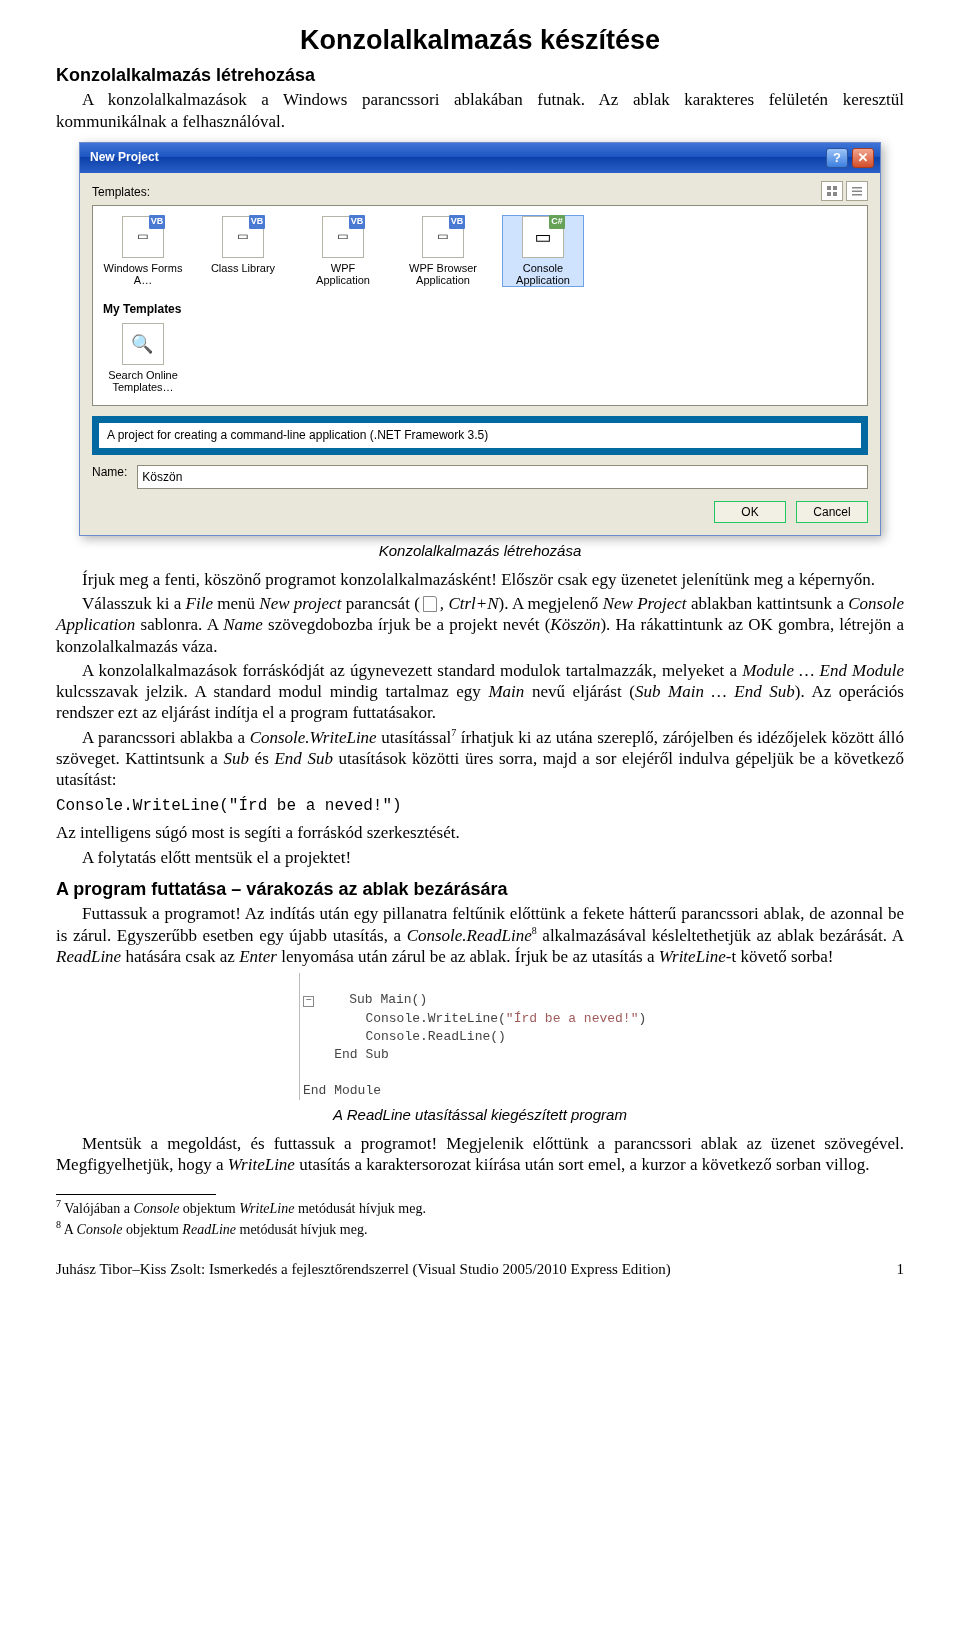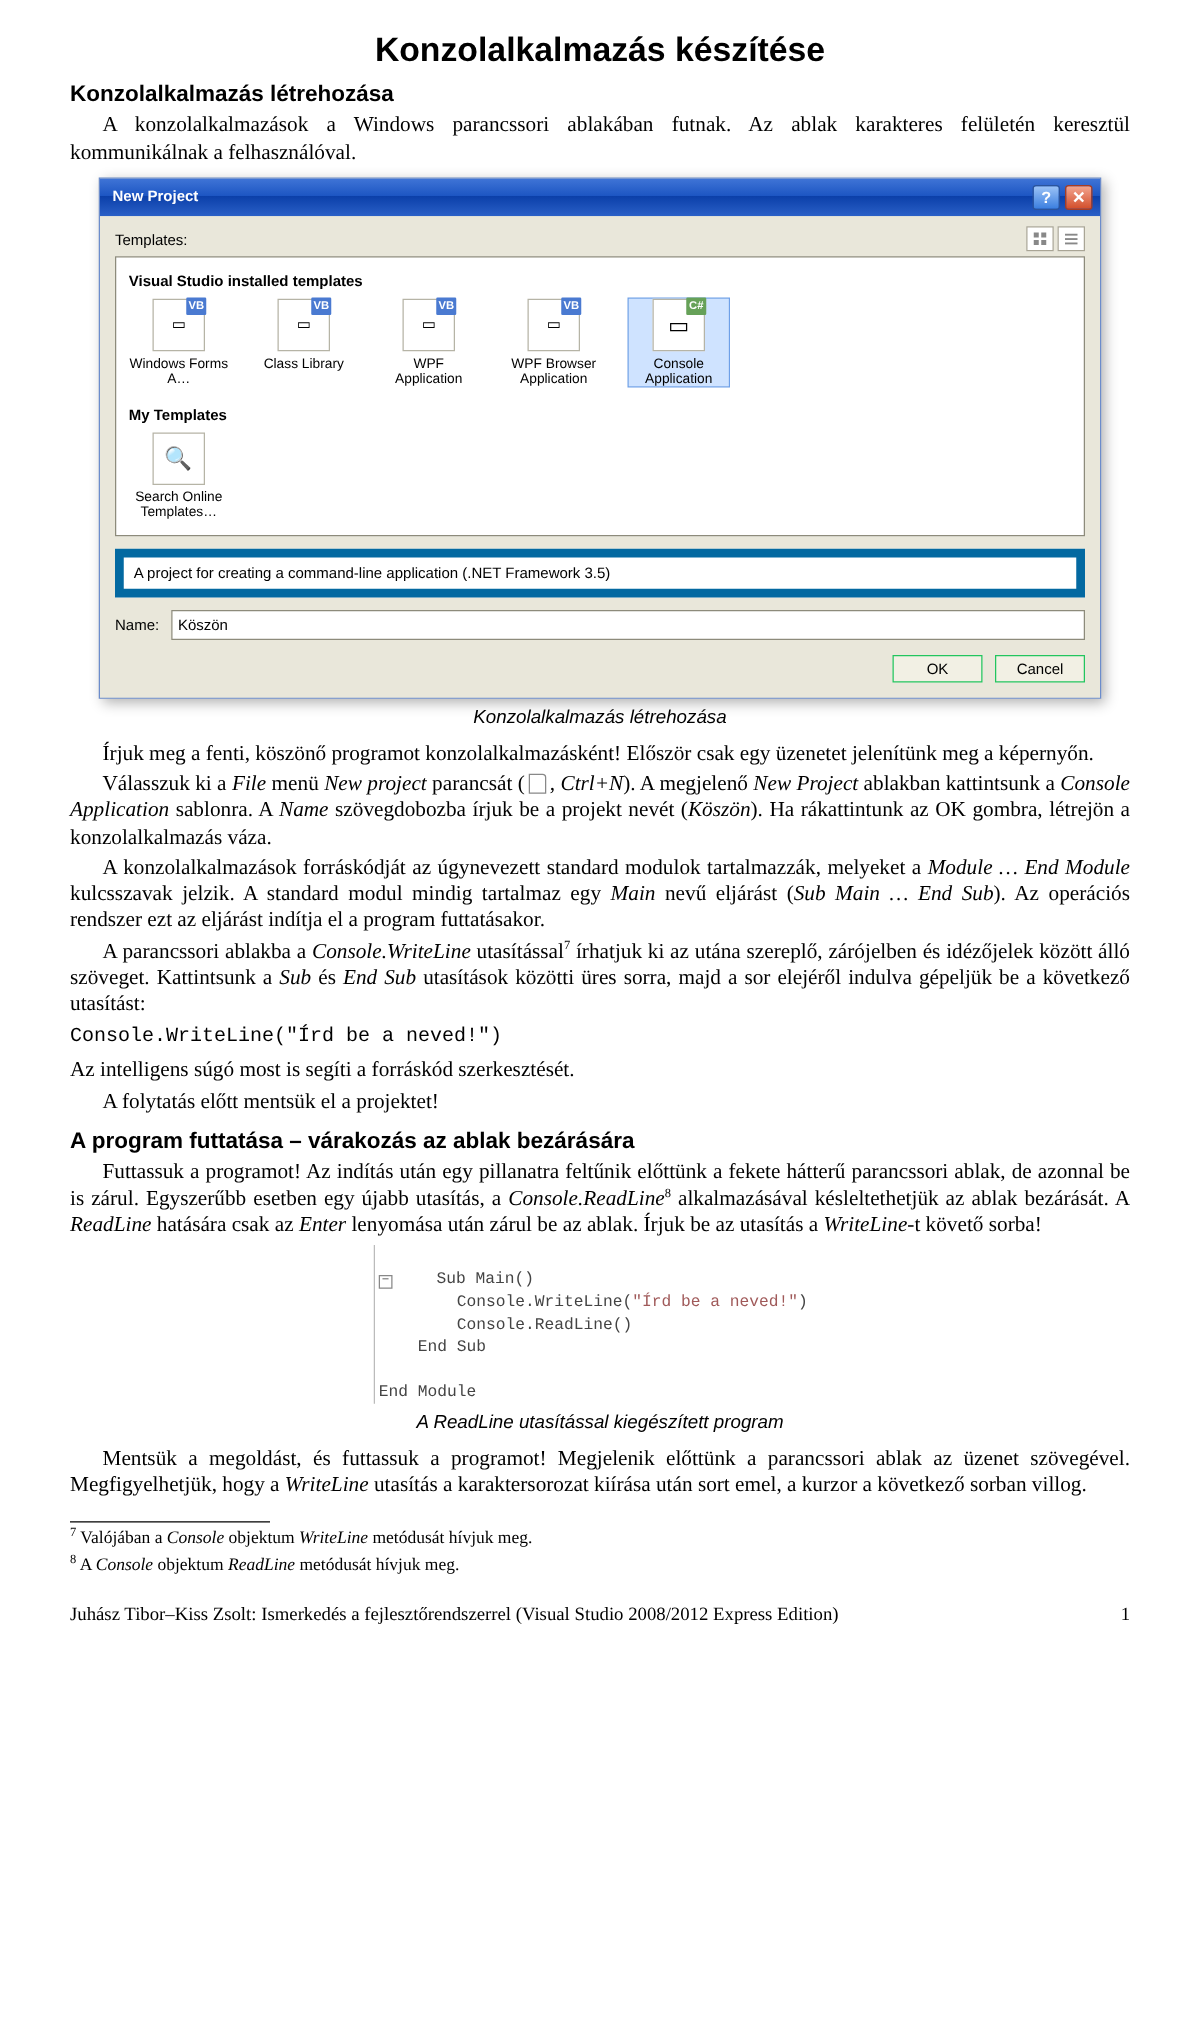--- a/index.html
+++ b/index.html
@@ -113,21 +113,21 @@
   .cs-badge {
     position:absolute; top:-2px; right:-2px;
     width:16px; height:14px; background:#66a158; color:#fff;
     font-size:9px; font-weight:bold; display:flex; align-items:center; justify-content:center;
     border-radius:1px;
   }
   .app-label { font-size:11px; text-align:center; line-height:1.1;}
   .descbox {
     background:#fff; border:7px solid #0369a1; padding:5px 8px; margin-top:10px; font-size:12px;
   }
-  .namerow { display:flex; align-items:center; gap:10px; margin-top:10px;}
+  .namerow { display:flex; gap:10px; margin-top:10px;}
   .namerow input { flex:1; height:20px; border:1px solid #8d8b7b; padding:1px 4px; font-size:12px;}
   .btnrow { display:flex; justify-content:flex-end; gap:10px; margin-top:12px;}
   .dlgbtn { min-width:72px; height:22px; border:1px solid #22c55e; background:#f2f0e4; font-size:12px; cursor:pointer;}
 
   
   .codefig {
     width: 380px;
     margin: 6px auto 0 auto;
     font-family: "Courier New", Courier, monospace;
     font-size: 13px;
@@ -183,21 +183,20 @@
         <div class="view-btn">
           <svg width="12" height="12">
               <rect x="1" y="2" width="10" height="1.5" fill="#888"></rect>
               <rect x="1" y="5.5" width="10" height="1.5" fill="#888"></rect>
               <rect x="1" y="9" width="10" height="1.5" fill="#888"></rect>
             </svg>
         </div>
       </div>
     </div>
     <div class="iconbox">
-      <div class="grouptitle">Visual Studio installed templates</div>
       <div class="iconrow">
         <div class="app-item">
           <div class="app-icon">
               <span>▭</span>
               <span class="vb-badge">VB</span>
             </div>
           <div class="app-label">Windows Forms A…</div>
         </div>
         <div class="app-item">
           <div class="app-icon">
@@ -289,15 +288,15 @@
 
 <p class="indent">
   <span>Mentsük a megoldást, és futtassuk a programot! Megjelenik előttünk a parancssori ablak az üzenet szövegével. Megfigyelhetjük, hogy a </span><em>WriteLine</em><span> utasítás a karaktersorozat kiírása után sort emel, a kurzor a következő sorban villog.</span>
 </p>
 
 <hr class="fn-sep">
 <p class="footnote"><sup>7</sup><span> Valójában a </span><em>Console</em><span> objektum </span><em>WriteLine</em><span> metódusát hívjuk meg.</span></p>
 <p class="footnote"><sup>8</sup><span> A </span><em>Console</em><span> objektum </span><em>ReadLine</em><span> metódusát hívjuk meg.</span></p>
 
 <div class="footer">
-  <span>Juhász Tibor–Kiss Zsolt: Ismerkedés a fejlesztőrendszerrel (Visual Studio 2008/2012 Express Edition)</span>
+  <span>Juhász Tibor–Kiss Zsolt: Ismerkedés a fejlesztőrendszerrel (Visual Studio 2005/2010 Express Edition)</span>
   <span>1</span>
 </div>
 
 </body></html>

